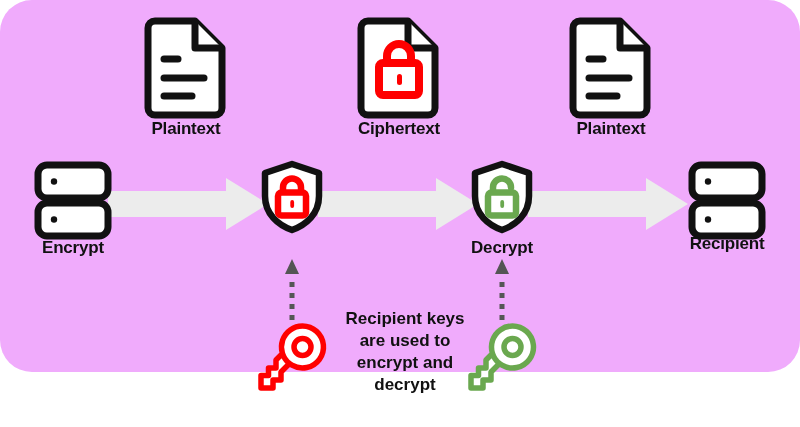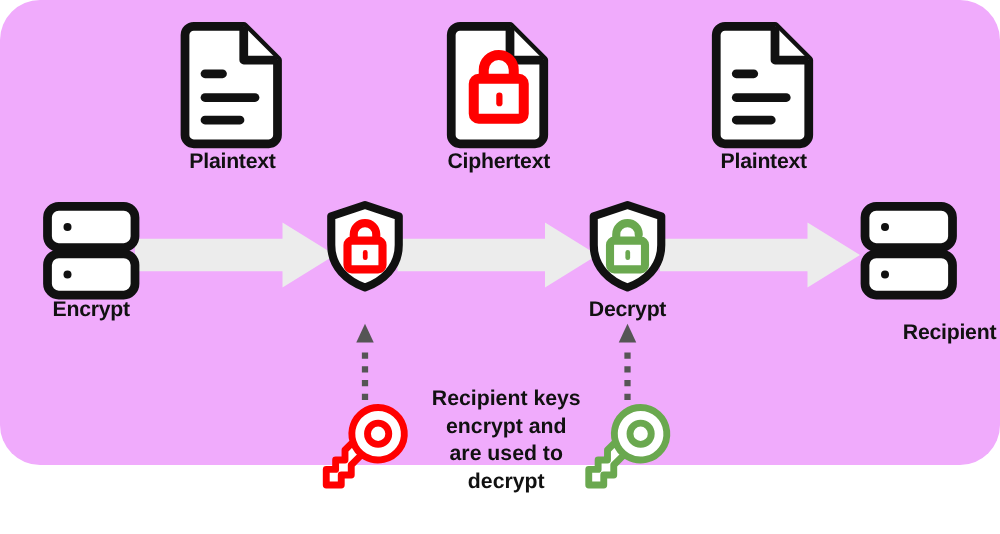--- a/index.html
+++ b/index.html
@@ -121,21 +121,21 @@
   <div class="label label-stage" style="left:3px; top:239px; width:140px;">Encrypt</div>
 
   <div class="node" style="left:687px; top:160px;">
     <svg width="80" height="80" viewBox="0 0 80 80" aria-hidden="true">
       <rect x="5" y="5" width="70" height="33" rx="9" fill="#ffffff" stroke="#111111" stroke-width="7"></rect>
       <circle cx="21" cy="21.5" r="3.2" fill="#111111"></circle>
       <rect x="5" y="43" width="70" height="33" rx="9" fill="#ffffff" stroke="#111111" stroke-width="7"></rect>
       <circle cx="21" cy="59.5" r="3.2" fill="#111111"></circle>
     </svg>
   </div>
-  <div class="label label-stage" style="left:657px; top:257px; width:140px;text-align:right;">Recipient</div>
+  <div class="label label-stage" style="left:657px; top:235px; width:140px;">Recipient</div>
 
   <div class="node" style="left:259px; top:160px;">
     <svg width="66" height="74" viewBox="0 0 66 74" aria-hidden="true">
       <path d="M33 4 L60 13 V36 C60 54 47 65 33 70 C19 65 6 54 6 36 V13 Z" fill="#ffffff" stroke="#111111" stroke-width="6.5" stroke-linejoin="round"></path>
       <g>
         <path d="M24 33 V27.5 A9 9 0 0 1 42 27.5 V33" fill="none" stroke="#ff0000" stroke-width="6.5" stroke-linecap="round"></path>
         <rect x="19" y="32.5" width="28" height="23" rx="3.5" fill="#ffffff" stroke="#ff0000" stroke-width="6.5"></rect>
         <rect x="31.3" y="40" width="3.8" height="8" rx="1.9" fill="#ff0000"></rect>
       </g>
     </svg>
@@ -188,18 +188,18 @@
       <path d="M46.5 4
                A21 21 0 1 1 26.5 31.5
                L20 38 L20 46 L12.5 46 L12.5 53.5 L5 53.5 L5 66 L17 66 L17 58 L25 58 L25 50 L33.5 41.5
                A21 21 0 0 1 46.5 4 Z" fill="#ffffff" stroke="#6aa84f" stroke-width="5.5" stroke-linejoin="round" stroke-linecap="round"></path>
       <circle cx="46.5" cy="25" r="8.5" fill="#ffffff" stroke="#6aa84f" stroke-width="5.5"></circle>
     </svg>
   </div>
 
   <div class="note" style="left:330px; top:308px; width:150px;">
     <div>Recipient keys</div>
+    <div>are used to</div>
     <div>encrypt and</div>
-    <div>are used to</div>
     <div>decrypt</div>
   </div>
 
 </div>
 
 </body></html>

